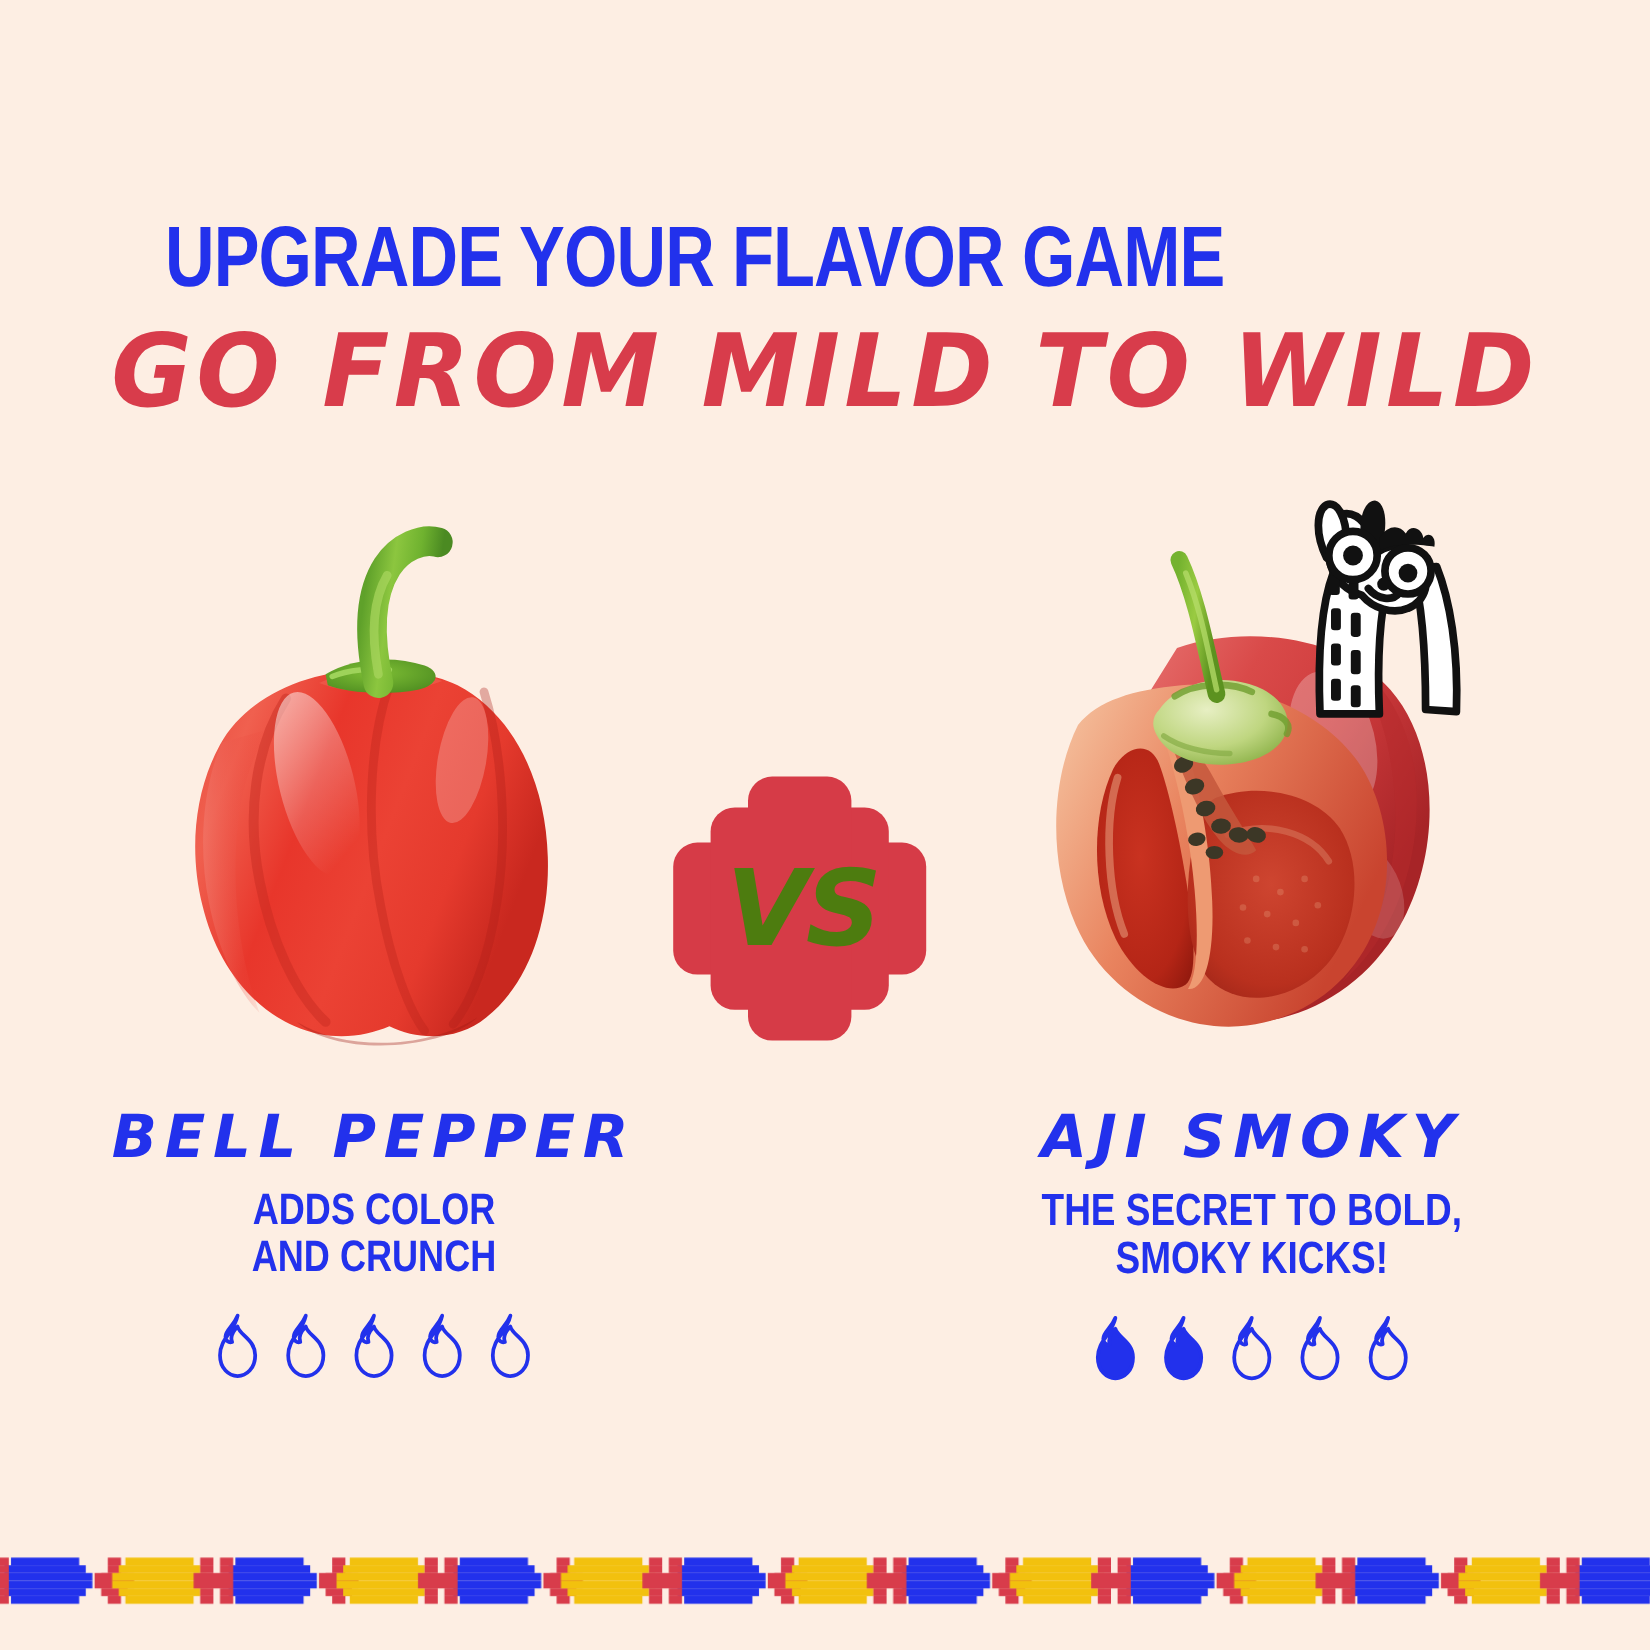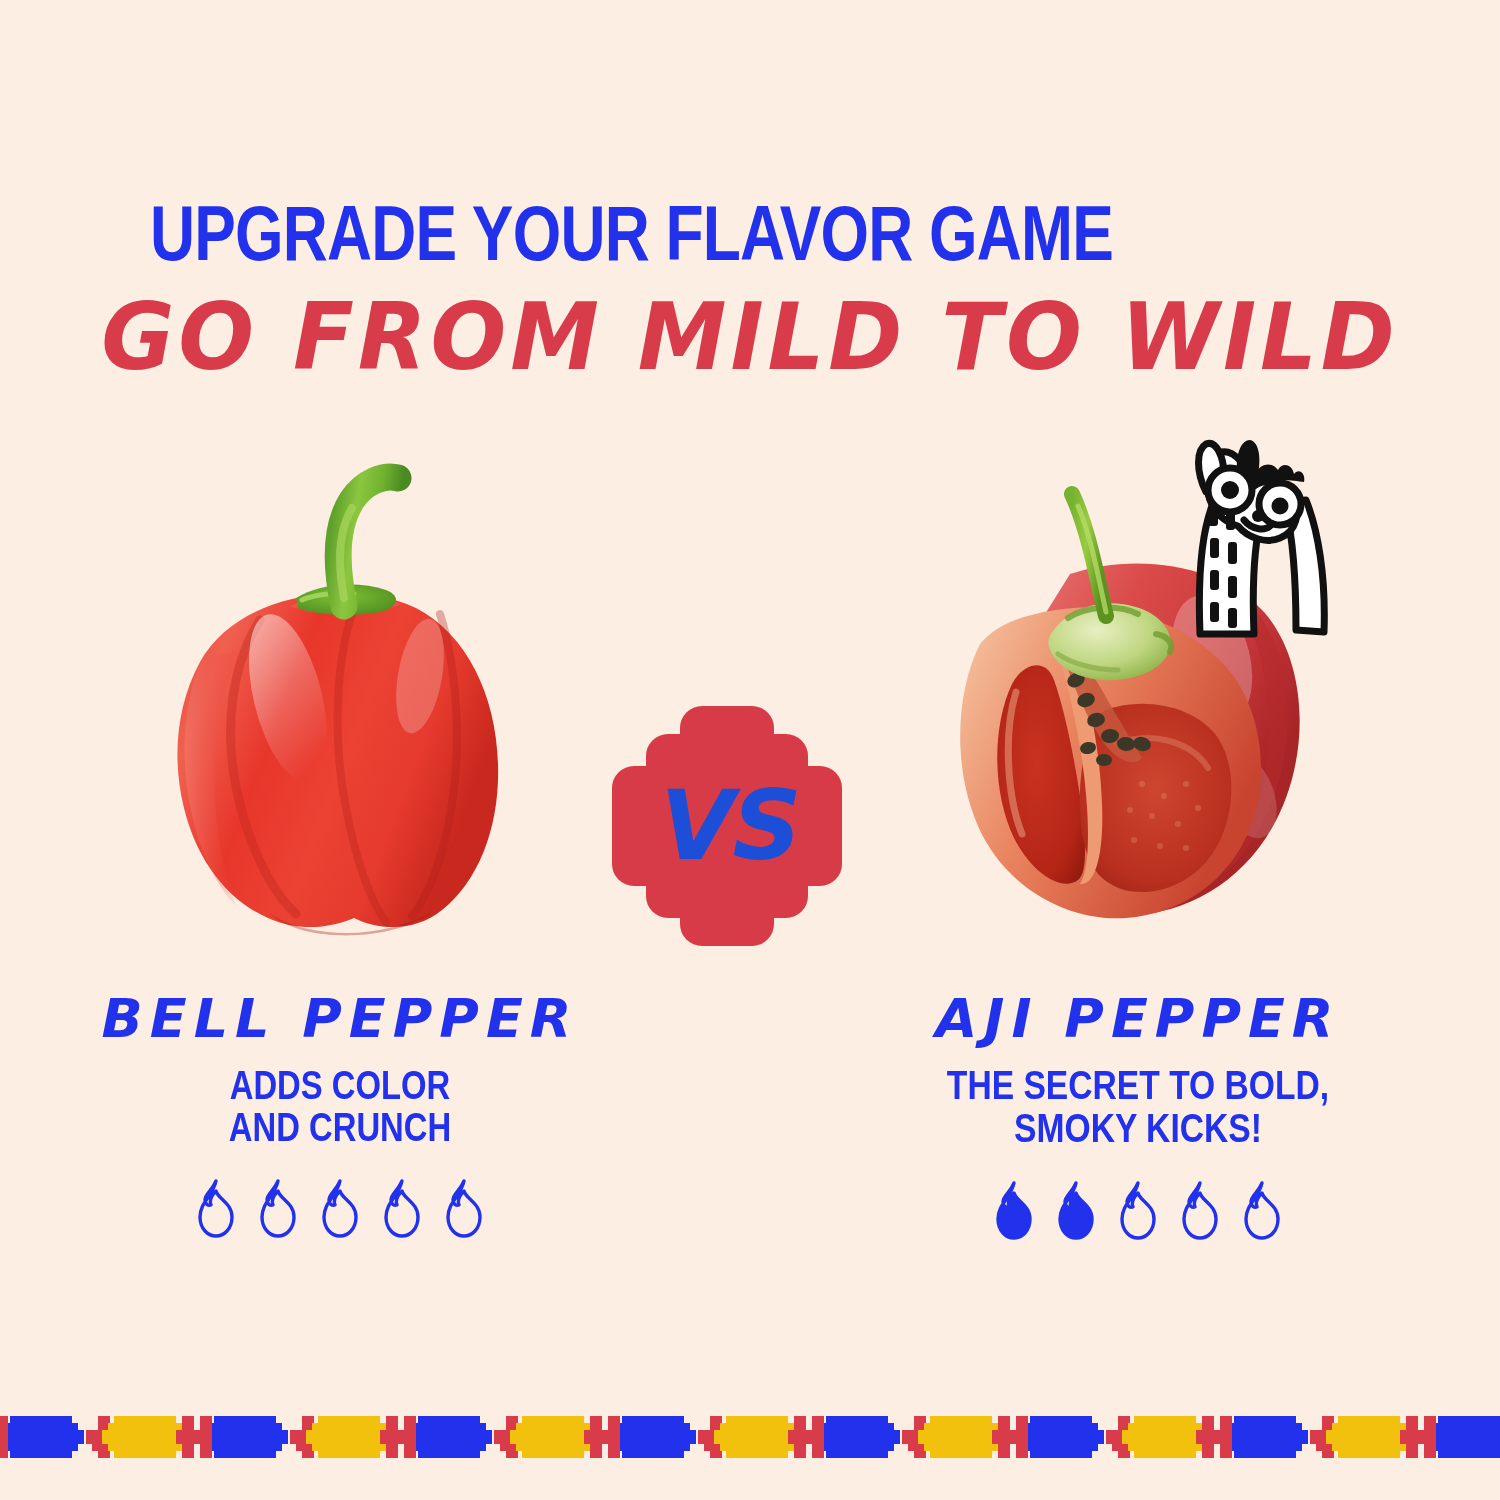--- a/index.html
+++ b/index.html
@@ -31,21 +31,21 @@
     font-weight:700;
     font-style:italic;
     font-size:92px;
     letter-spacing:4px;
     line-height:1;
     white-space:nowrap;
     transform:scaleX(0.97);
   }
 
   
-  .col{position:absolute;top:448px;width:620px;text-align:center;}
+  .col{position:absolute;top:463px;width:620px;text-align:center;}
   .col-left{left:30px;}
   .col-right{left:828px;}
 
   .art{position:relative;height:500px;width:100%;}
 
   .title{
     font-family:"DejaVu Sans", sans-serif;
     font-weight:700;font-style:italic;
     color:#2231EC;
     font-size:54px;
@@ -74,21 +74,21 @@
 
   
   .vs-badge{
     position:absolute;left:598px;top:702px;width:258px;height:248px;
   }
   .vs-text{
     position:absolute;left:0;top:0;width:258px;height:248px;
     display:flex;align-items:center;justify-content:center;
     font-family:"DejaVu Sans", sans-serif;
     font-weight:700;font-style:italic;
-    font-size:96px;color:#1d4ed8;
+    font-size:96px;color:#4d7c0f;
     letter-spacing:-2px;
     padding-left:6px;
     box-sizing:border-box;
   }
 
   
   .border-strip{
     position:absolute;left:0;bottom:38px;width:1500px;height:50px;
   }
 
@@ -341,21 +341,21 @@
         <circle cx="64" cy="56" r="22" fill="#ffffff" stroke="#111111" stroke-width="7"></circle>
         <circle cx="64" cy="56" r="9" fill="#111111"></circle>
         <circle cx="114" cy="70" r="21" fill="#ffffff" stroke="#111111" stroke-width="7"></circle>
         <circle cx="114" cy="72" r="8.5" fill="#111111"></circle>
 
         <path d="M78 86 C 86 96, 100 98, 106 90" fill="none" stroke="#111111" stroke-width="7" stroke-linecap="round"></path>
         <circle cx="92" cy="82" r="6" fill="#111111"></circle>
       </svg>
     </div>
 
-    <div class="title">AJI PEPPER</div>
+    <div class="title">AJI SMOKY</div>
     <div class="desc">THE SECRET TO BOLD,
 SMOKY KICKS!</div>
 
     <div class="flames">
       <svg class="flame" viewBox="0 0 56 66">
           <path d="M28 7 C 24 17, 17 20, 17 26 C 17 30, 20 32, 23 31 C 21 26, 24 21, 28 17 C 30 25, 44 29, 44 43 C 44 55, 36 62, 28 62 C 20 62, 12 55, 12 43 C 12 28, 25 22, 28 7 Z" fill="#2231EC" stroke="#2231EC" stroke-width="3.4" stroke-linejoin="round"></path>
         </svg>
       <svg class="flame" viewBox="0 0 56 66">
           <path d="M28 7 C 24 17, 17 20, 17 26 C 17 30, 20 32, 23 31 C 21 26, 24 21, 28 17 C 30 25, 44 29, 44 43 C 44 55, 36 62, 28 62 C 20 62, 12 55, 12 43 C 12 28, 25 22, 28 7 Z" fill="#2231EC" stroke="#2231EC" stroke-width="3.4" stroke-linejoin="round"></path>
         </svg>

